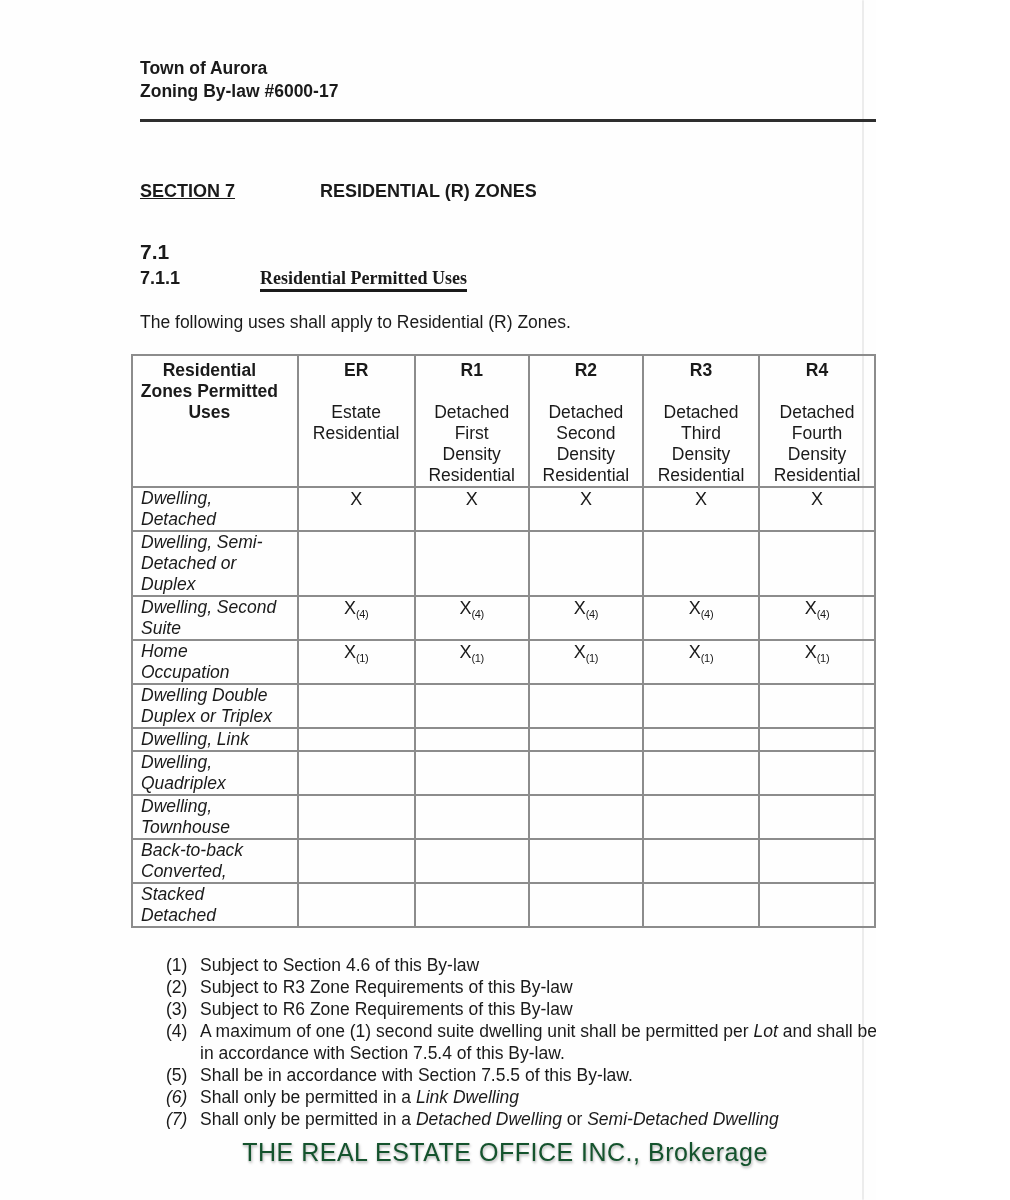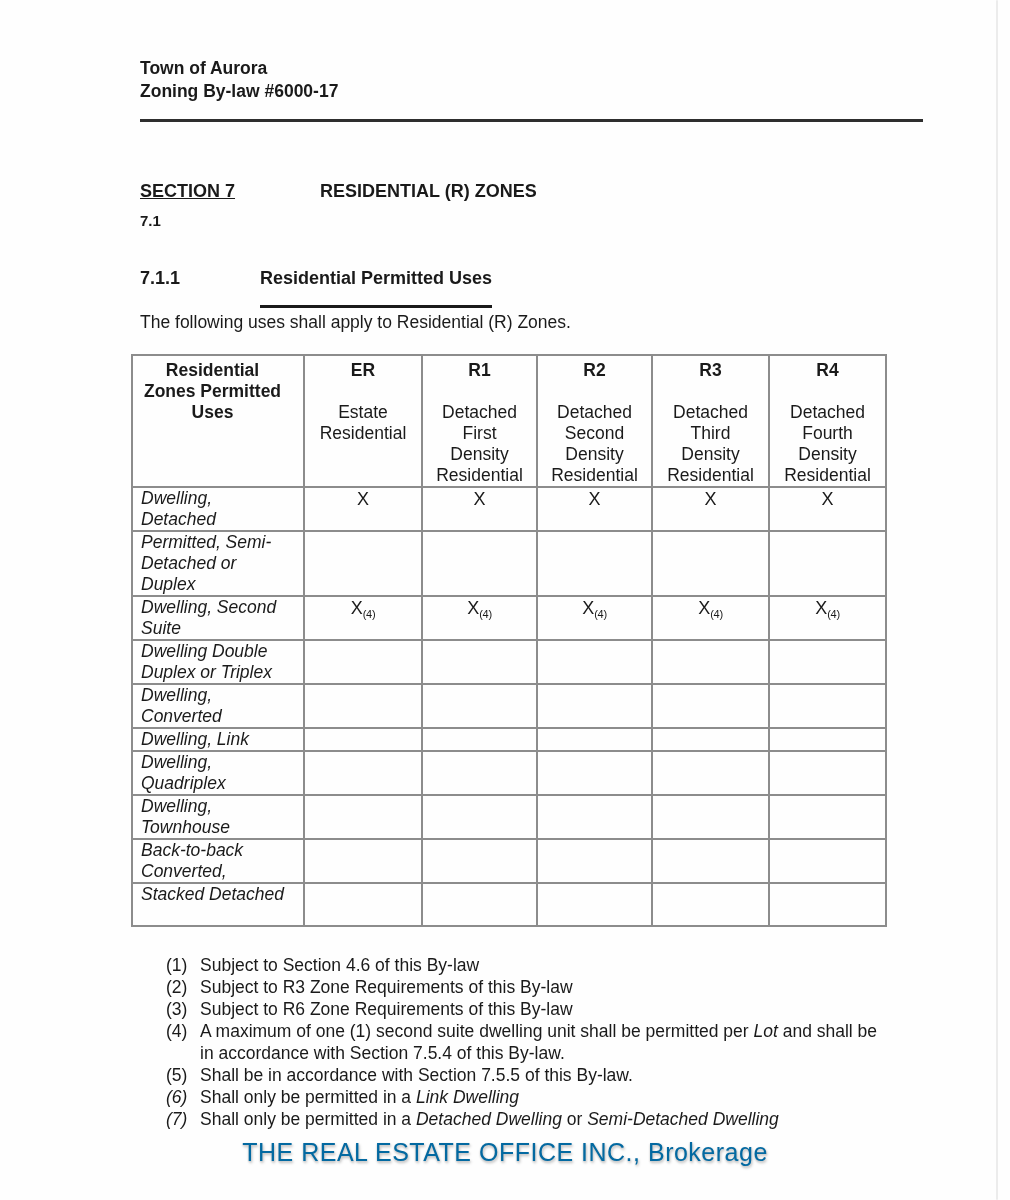--- a/index.html
+++ b/index.html
@@ -1,50 +1,50 @@
 <!DOCTYPE html>
 <html><head>
 <meta charset="utf-8">
 <style>
   * { margin:0; padding:0; box-sizing:border-box; }
   html,body { background:#ffffff; }
   .page {
-    position:relative; width:1010px; height:1200px; background:#fefefe;
+    position:relative; width:876px; height:1200px; background:#fefefe;
     font-family:"Liberation Sans", sans-serif; color:#1a1a1a; overflow:hidden;
   }
   .edge-line { position:absolute; top:0; bottom:0; right:12px; width:2px; background:#ececec; border-radius:2px; }
 
   .doc-header { position:absolute; left:140px; top:57px; font-weight:bold; font-size:17.5px; line-height:23px; }
   .rule { position:absolute; left:140px; top:119px; width:783px; height:3px; background:#2e2e2e; }
 
   .section-row { position:absolute; left:140px; top:181px; font-size:18px; font-weight:bold;text-decoration:underline; }
   .section-title { position:absolute; left:180px; top:0; white-space:nowrap; }
-  .sub-71 { position:absolute; left:140px; top:212px; font-size:15px; font-weight:bold; }
+  .sub-71 { position:absolute; left:140px; top:240px; font-size:21px; font-weight:bold; }
   .sub-711 { position:absolute; left:140px; top:268px; font-size:18px; font-weight:bold; }
-  .sub-711-title { position:absolute; left:120px; top:0; white-space:nowrap; border-bottom:3px solid #1a1a1a; padding-bottom:16px; }
+  .sub-711-title { position:absolute; left:120px; top:0; white-space:nowrap; border-bottom:3px solid #1a1a1a; padding-bottom:0;font-family:Liberation Serif, serif; }
   .intro { position:absolute; left:140px; top:312px; font-size:17.5px; }
 
   table.uses { position:absolute; left:131px; top:354px; border-collapse:collapse; table-layout:fixed; }
   table.uses th, table.uses td { border:2px solid #8c8c8c; vertical-align:top; }
   th.corner { width:172px; text-align:center; font-size:17.5px; line-height:21px; padding:4px 18px 0 7px; font-weight:bold; }
   th.zone { text-align:center; font-size:17.5px; padding-top:4px; font-weight:bold;margin-left:42px; }
   .zone-name { display:block; font-weight:normal; margin-top:21px; line-height:21px; padding:0 10px; }
   td.use { font-style:italic; font-size:17.5px; line-height:21px; padding:0 19px 0 8px; }
   td.mark { text-align:center; font-size:18px; line-height:21px; padding-top:1px; font-weight:normal; }
   td.mark .subnote { font-size:11px; vertical-align:-4px; letter-spacing:-0.3px; }
 
   .footnotes { position:absolute; left:166px; top:954px; width:715px; font-size:17.5px; line-height:22px; }
   .fn { display:flex; }
   .fn-num { width:34px; flex:none; }
   .fn-body { flex:1; }
   .it { font-style:italic; }
 
   .watermark {
     position:absolute; left:0; top:1138px; width:1010px; text-align:center;
-    font-size:25px; font-weight:500; letter-spacing:0.5px; color:#0369a1;
+    font-size:25px; font-weight:500; letter-spacing:0.5px; color:#14532d;
     text-shadow:0 1px 2px #c9c9c9, 1px 2px 3px #bfbfbf;
   }
 </style>
 </head>
 <body>
 
 <div class="page">
   <div class="edge-line"></div>
 
   <div class="doc-header">
@@ -103,51 +103,51 @@
 
     <tr style="height:44px">
       <td class="use">Dwelling, Detached</td>
       <td class="mark"><span>X</span><span class="subnote"></span></td>
       <td class="mark"><span>X</span><span class="subnote"></span></td>
       <td class="mark"><span>X</span><span class="subnote"></span></td>
       <td class="mark"><span>X</span><span class="subnote"></span></td>
       <td class="mark"><span>X</span><span class="subnote"></span></td>
     </tr>
     <tr style="height:64px">
-      <td class="use">Permitted, Semi-Detached or Duplex</td>
+      <td class="use">Dwelling, Semi-Detached or Duplex</td>
       <td class="mark"></td>
       <td class="mark"></td>
       <td class="mark"></td>
       <td class="mark"></td>
       <td class="mark"></td>
     </tr>
     <tr style="height:43px">
       <td class="use">Dwelling, Second Suite</td>
       <td class="mark"><span>X</span><span class="subnote">(4)</span></td>
       <td class="mark"><span>X</span><span class="subnote">(4)</span></td>
       <td class="mark"><span>X</span><span class="subnote">(4)</span></td>
       <td class="mark"><span>X</span><span class="subnote">(4)</span></td>
       <td class="mark"><span>X</span><span class="subnote">(4)</span></td>
+    </tr>
+    <tr style="height:22px">
+      <td class="use">Home Occupation</td>
+      <td class="mark"><span>X</span><span class="subnote">(1)</span></td>
+      <td class="mark"><span>X</span><span class="subnote">(1)</span></td>
+      <td class="mark"><span>X</span><span class="subnote">(1)</span></td>
+      <td class="mark"><span>X</span><span class="subnote">(1)</span></td>
+      <td class="mark"><span>X</span><span class="subnote">(1)</span></td>
     </tr>
     <tr style="height:44px">
       <td class="use">Dwelling Double Duplex or Triplex</td>
       <td class="mark"></td>
       <td class="mark"></td>
       <td class="mark"></td>
       <td class="mark"></td>
       <td class="mark"></td>
     </tr>
-    <tr style="height:43px">
-      <td class="use">Dwelling, Converted</td>
-      <td class="mark"></td>
-      <td class="mark"></td>
-      <td class="mark"></td>
-      <td class="mark"></td>
-      <td class="mark"></td>
-    </tr>
     <tr style="height:21px">
       <td class="use">Dwelling, Link</td>
       <td class="mark"></td>
       <td class="mark"></td>
       <td class="mark"></td>
       <td class="mark"></td>
       <td class="mark"></td>
     </tr>
     <tr style="height:44px">
       <td class="use">Dwelling, Quadriplex</td>

